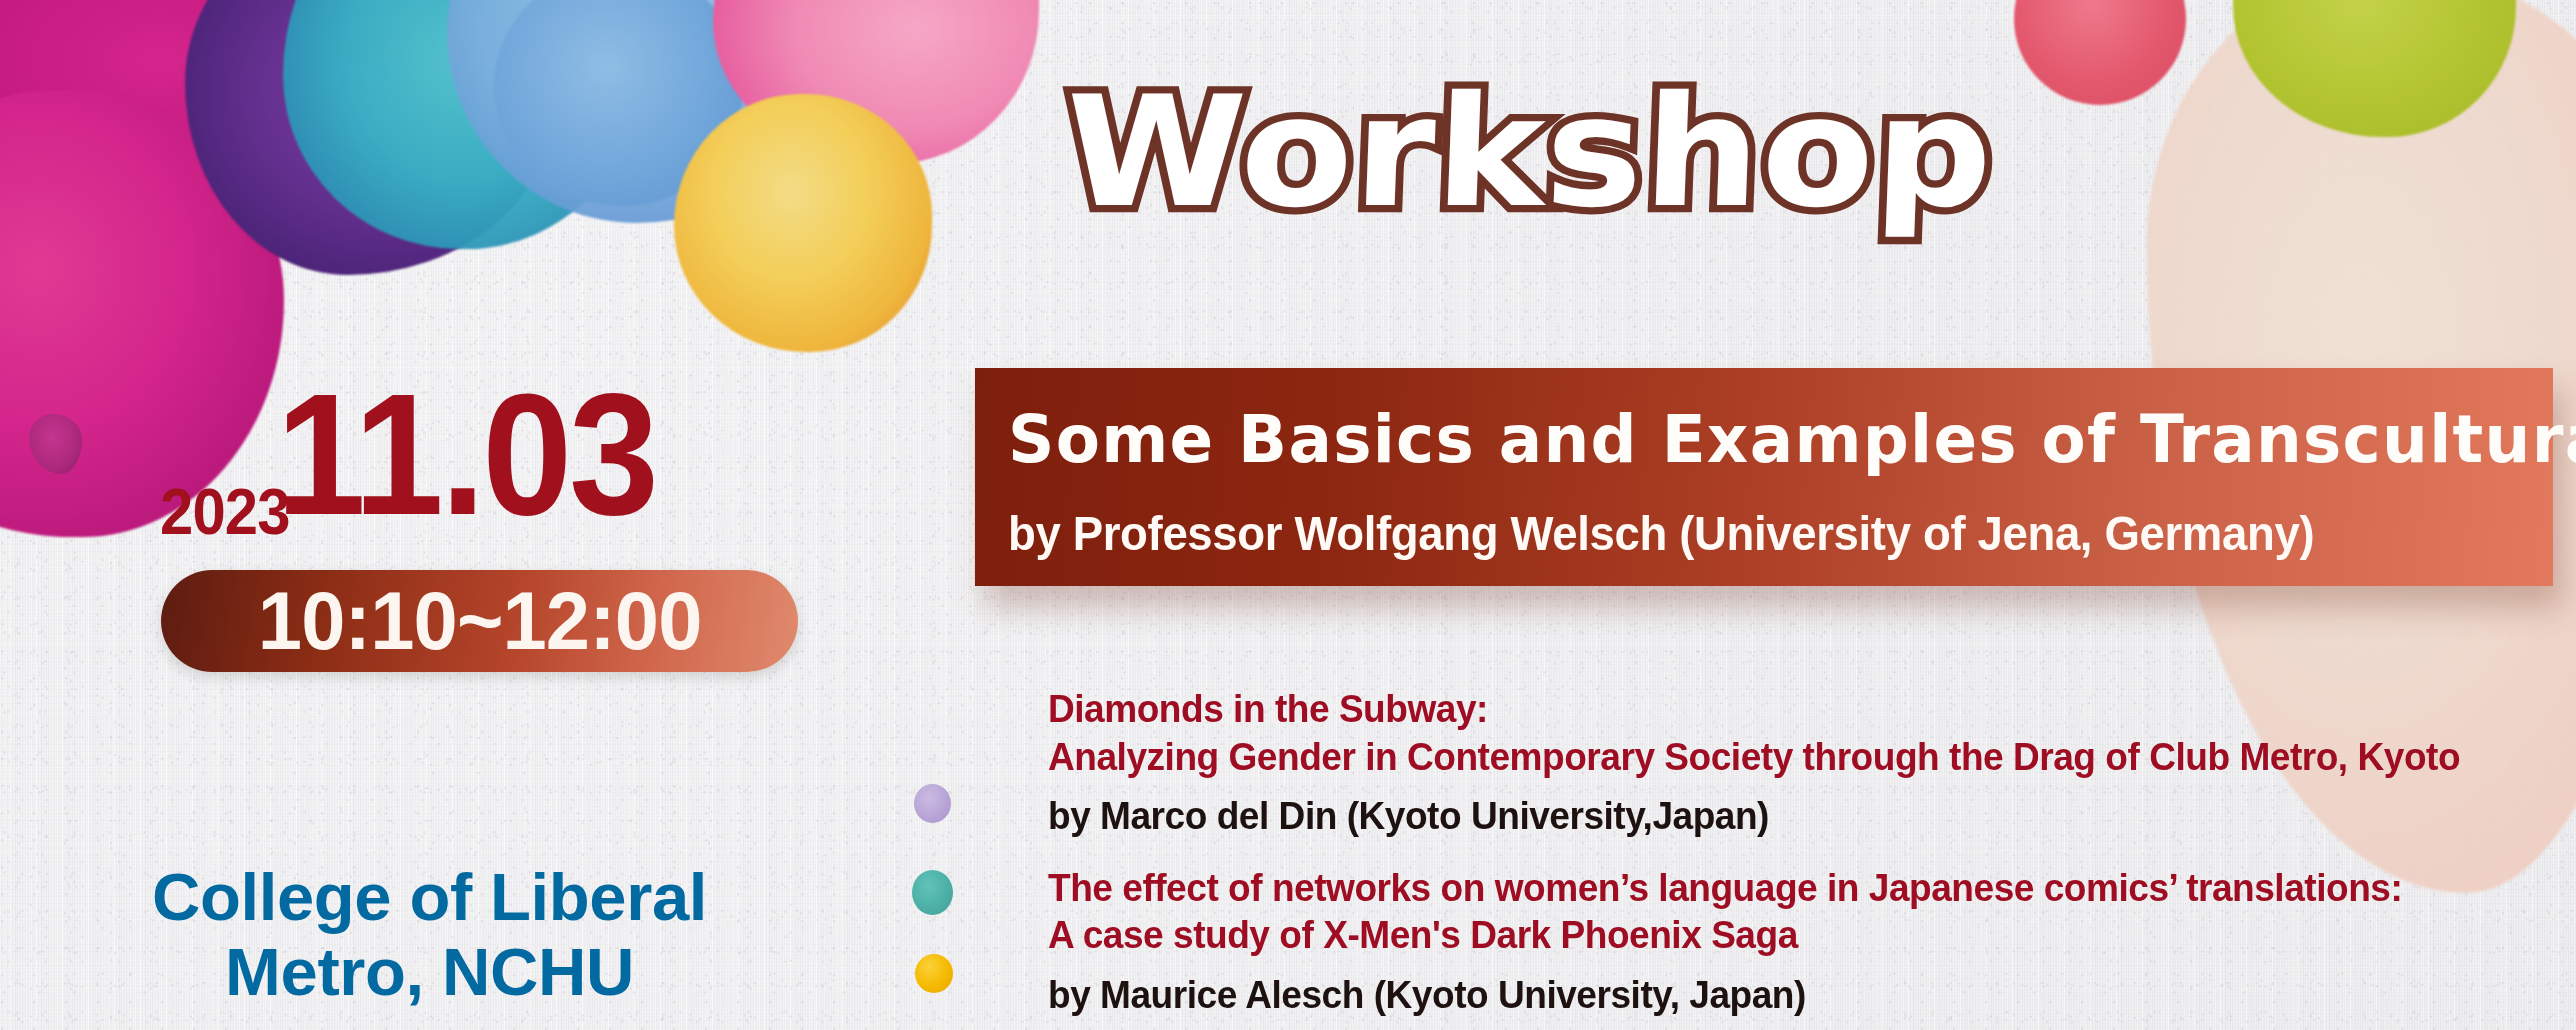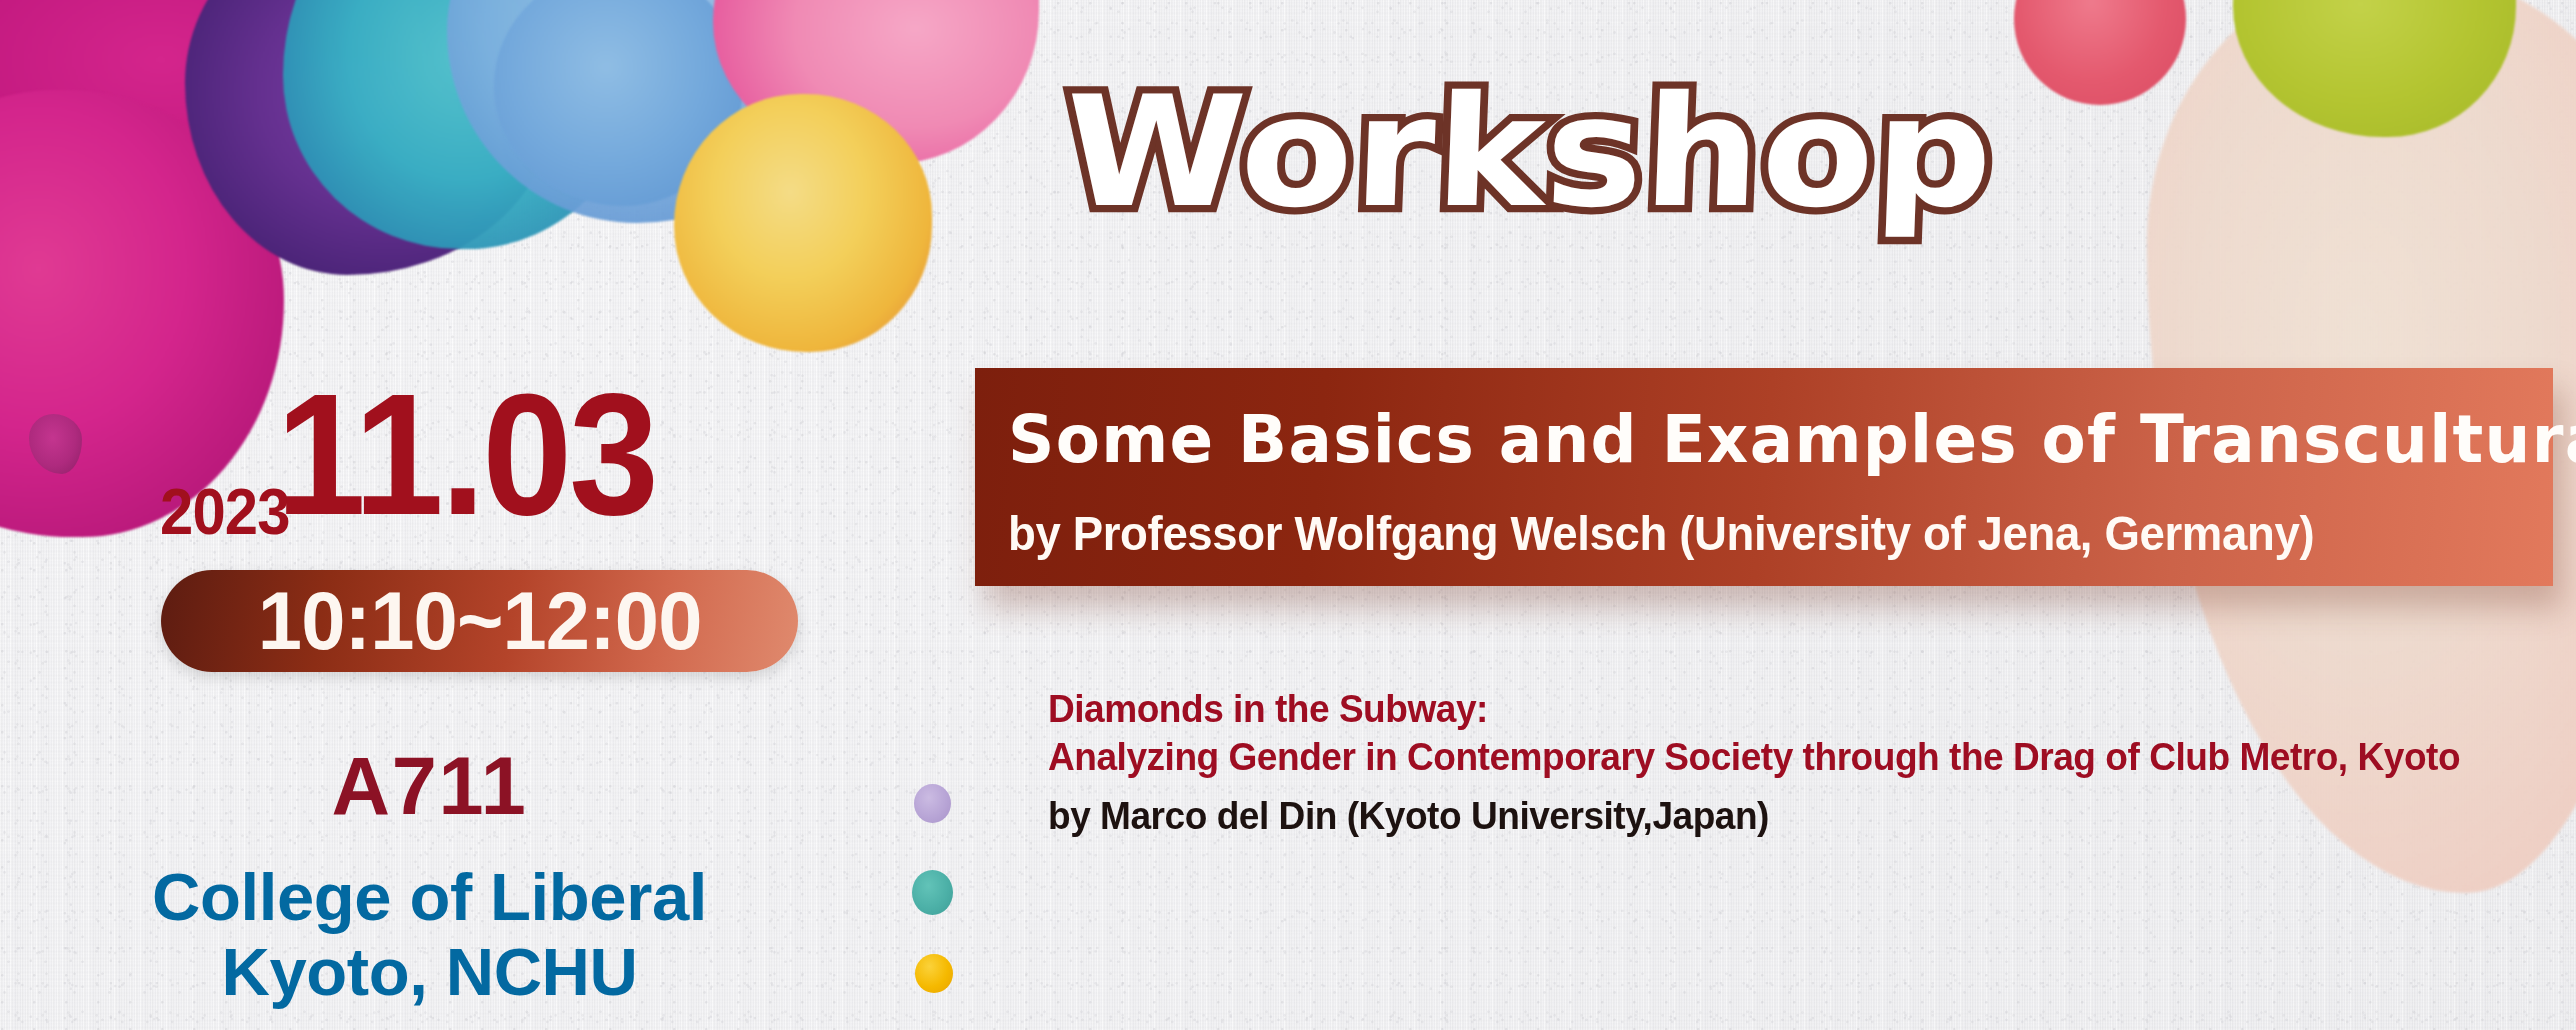--- a/index.html
+++ b/index.html
@@ -325,24 +325,23 @@
 
   <div class="workshop-title">Workshop</div>
 
   <div class="year">2023</div>
   <div class="date-main">11.03</div>
 
   <div class="time-pill">
     <span class="time-pill-text">10:10~12:00</span>
   </div>
 
-  <div class="room">A711</div>
   <div class="college">
     <div>College of Liberal</div>
-    <div>Kyoto, NCHU</div>
+    <div>Metro, NCHU</div>
   </div>
 
   <div class="banner">
     <div class="banner-title">Some Basics and Examples of Transculturaltiy</div>
     <div class="banner-sub">by Professor Wolfgang Welsch (University of Jena, Germany)</div>
   </div>
 
   <div class="dot dot-lavender"></div>
   <div class="dot dot-teal"></div>
   <div class="dot dot-yellow"></div>
@@ -350,17 +349,24 @@
   <div class="talks">
 
     <div class="talk">
       <div class="talk-title">
         <div>Diamonds in the Subway:</div>
         <div>Analyzing Gender in Contemporary Society through the Drag of Club Metro, Kyoto</div>
       </div>
       <div class="talk-by">by Marco del Din (Kyoto University,Japan)</div>
     </div>
 
+    <div class="talk">
+      <div class="talk-title">
+        <div>The effect of networks on women’s language in Japanese comics’ translations:</div>
+        <div>A case study of X-Men's Dark Phoenix Saga</div>
+      </div>
+      <div class="talk-by">by Maurice Alesch (Kyoto University, Japan)</div>
+    </div>
 
   </div>
 
 </div>
 
 
 </body></html>

